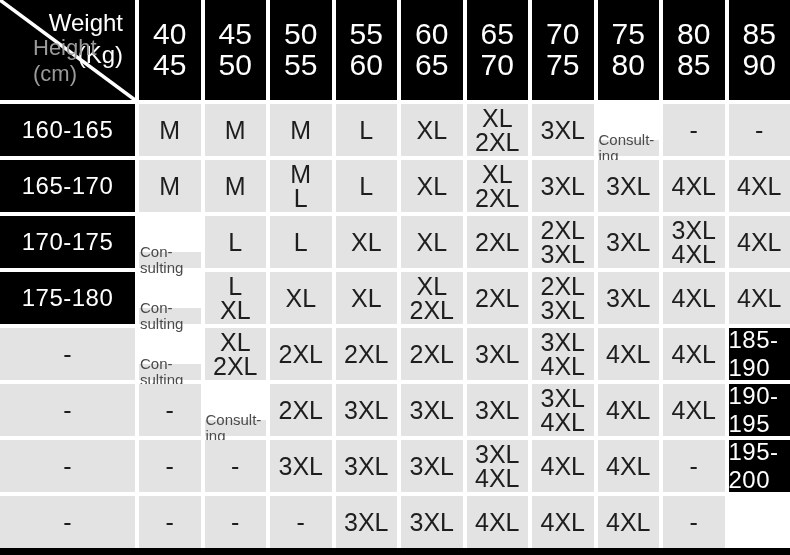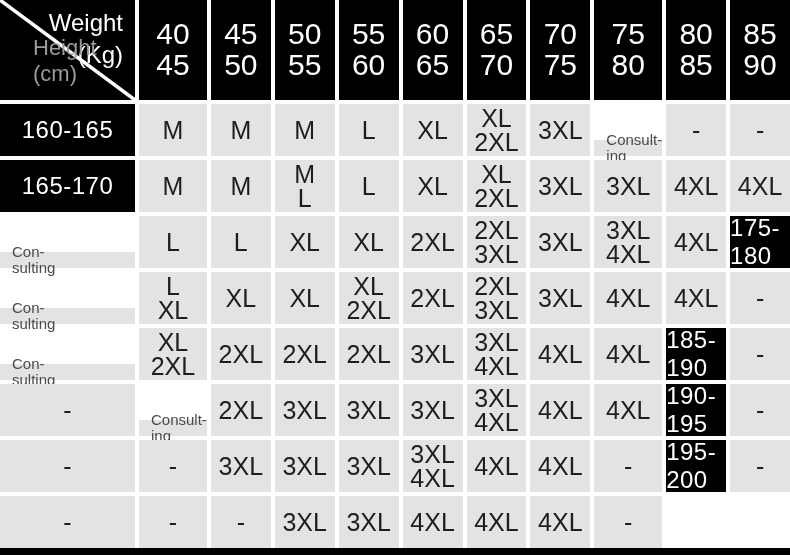--- a/index.html
+++ b/index.html
@@ -56,21 +56,21 @@
     font-size: 25px;
     line-height: 0.98;
     text-align: center;
   }
   .cell.small {
     font-size: 15px;
     line-height: 1.05;
     color: #4a4a4a;
     align-items: flex-start;
     text-align: left;
-    padding-left: 12px;
+    padding-left: 1px;
     margin-top: 36px;
   }
   .bottom-strip {
     width: 790px; height: 7px;
     margin-top: 0px;
     background: #000000;
   }
 </style>
 </head>
 <body>
@@ -190,20 +190,23 @@
     </div>
     <div class="cell">
       <span>3XL</span>
     </div>
     <div class="cell">
       <span>4XL</span>
     </div>
     <div class="cell">
       <span>4XL</span>
     </div>
+    <div class="hd rowhead">
+      <span>170-175</span>
+    </div>
     <div class="cell small">
       <span>Con-</span>
       <span>sulting</span>
     </div>
     <div class="cell">
       <span>L</span>
     </div>
     <div class="cell">
       <span>L</span>
     </div>

